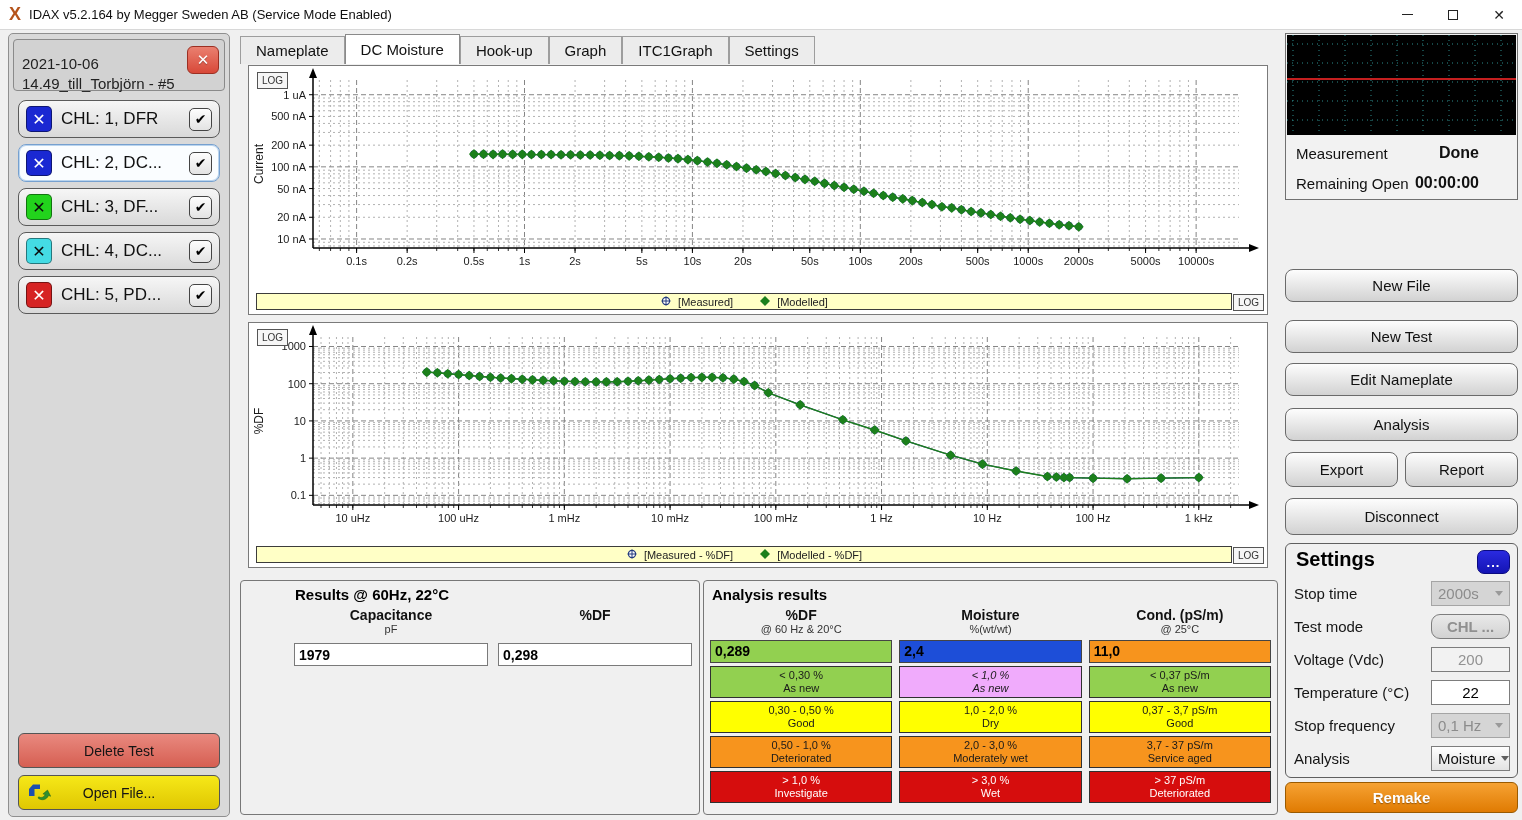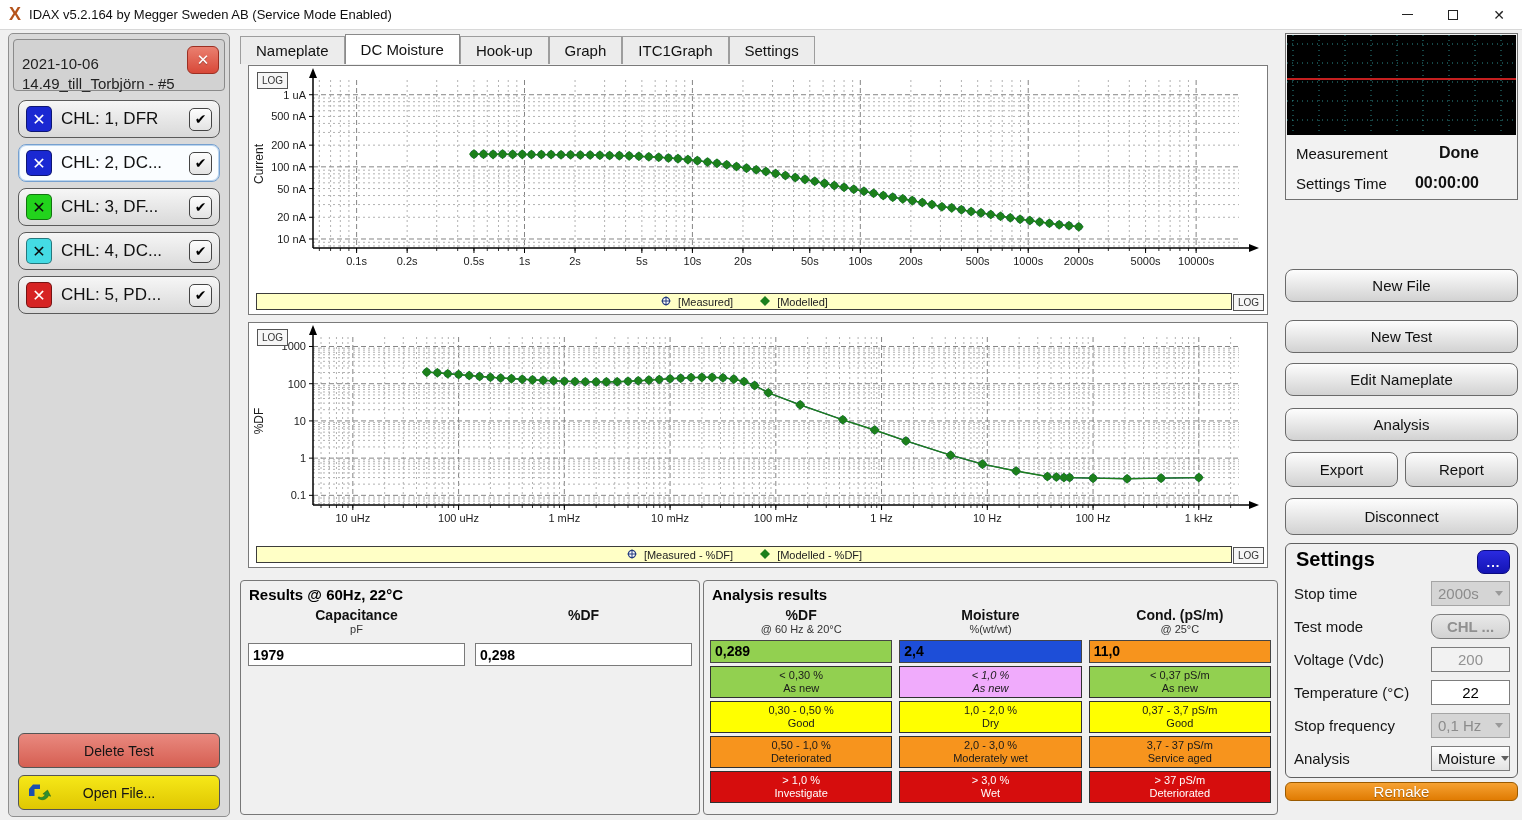--- a/index.html
+++ b/index.html
@@ -56,21 +56,21 @@
            padding:1px 4px;line-height:13px;z-index:3;}
   .log-top{left:8px;top:6px;}
   .log-bot{right:3px;bottom:3px;}
   .legend{position:absolute;left:7px;bottom:4px;width:976px;height:17px;background:#ffffc6;
           border:1px solid #3c3c3c;display:flex;justify-content:center;gap:26px;
           font-size:11px;color:#222;}
   .leg-entry{display:flex;align-items:center;gap:6px;}
   
   .groupbox{position:absolute;top:546px;height:235px;background:#f0f0f0;border:1px solid #777;
             border-radius:4px;}
-  #results-box{left:0px;width:460px;}
+  #results-box{left:0px;width:460px;padding-left:46px;}
   #analysis-box{left:463px;width:575px;}
   .gb-title{font-size:15px;font-weight:bold;color:#000;padding:5px 0 0 8px;}
   .res-cols{display:flex;gap:10px;padding:2px 7px 0 7px;}
   .res-col{flex:1;text-align:center;}
   .hdr-main{font-size:14px;font-weight:bold;margin-top:2px;}
   .hdr-sub{font-size:11px;color:#333;height:14px;}
   .res-field{margin-top:6px;height:23px;background:#fff;border:1px solid #7a7a7a;
              font-size:14px;font-weight:bold;text-align:left;padding:3px 4px;color:#000;}
   .an-grid{display:grid;grid-template-columns:1fr 1fr 1fr;column-gap:7px;row-gap:3px;
            padding:2px 6px 0 6px;}
@@ -101,23 +101,23 @@
        border:1px solid #7d7d7d;padding:0 6px;justify-content:center;gap:5px;}
   .ctl.sel{justify-content:space-between;}
   .ctl.disabled{background:#d5d5d5;color:#8c8c8c;border-color:#a5a5a5;}
   .ctl.enabled-sel{background:linear-gradient(#fefefe,#e3e3e3);color:#101010;}
   .ctl.btn{border-radius:9px;background:linear-gradient(#e9e9e9,#d2d2d2);color:#909090;font-weight:bold;}
   .ctl.inputw{background:#ffffff;color:#000;}
   .ctl.input-dis{background:#f2f2f2;color:#929292;}
   .chev{width:0;height:0;border-left:4px solid transparent;border-right:4px solid transparent;
         border-top:5px solid #5f5f5f;flex:0 0 auto;}
   .ctl.disabled .chev{border-top-color:#9a9a9a;}
-  .remake-btn{position:absolute;left:0;right:0;top:749px;height:19px;border-radius:6px;
+  .remake-btn{position:absolute;left:0;right:0;top:749px;height:31px;border-radius:6px;
               background:linear-gradient(#f6a233,#e07b02);border:1px solid #9a5a00;color:#fff;
-              font-weight:normal;font-size:15px;display:flex;align-items:center;justify-content:center;
+              font-weight:bold;font-size:15px;display:flex;align-items:center;justify-content:center;
               text-shadow:0 1px 1px rgba(0,0,0,.35);}
 </style>
 </head>
 <body>
 
 <div class="app">
 
   <div class="titlebar">
     <span class="tb-logo">X</span>
     <span class="tb-title">IDAX v5.2.164 by Megger Sweden AB (Service Mode Enabled)</span>
@@ -1190,21 +1190,21 @@
             <line x1="0" y1="66" x2="229" y2="66" stroke="#2d8c8c" stroke-width="1" stroke-dasharray="1,4"></line>
             <line x1="0" y1="85" x2="229" y2="85" stroke="#2d8c8c" stroke-width="1" stroke-dasharray="1,4"></line>
             <line x1="0" y1="44" x2="229" y2="44" stroke="#c41f1f" stroke-width="2"></line>
           </svg>
       </div>
       <div class="scope-row" style="top:104px;">
         <span>Measurement</span>
         <span class="val">Done</span>
       </div>
       <div class="scope-row" style="top:134px;">
-        <span>Settings Time</span>
+        <span>Remaining Open</span>
         <span class="val">00:00:00</span>
       </div>
     </div>
 
     <div class="rp-btn" style="top:236px;">New File</div>
     <div class="rp-btn" style="top:287px;">New Test</div>
     <div class="rp-btn" style="top:330px;">Edit Nameplate</div>
     <div class="rp-btn" style="top:375px;">Analysis</div>
     <div class="rp-btn half" style="top:419px;left:0;right:auto;height:35px;">Export</div>
     <div class="rp-btn half" style="top:419px;left:auto;right:0;height:35px;">Report</div>

